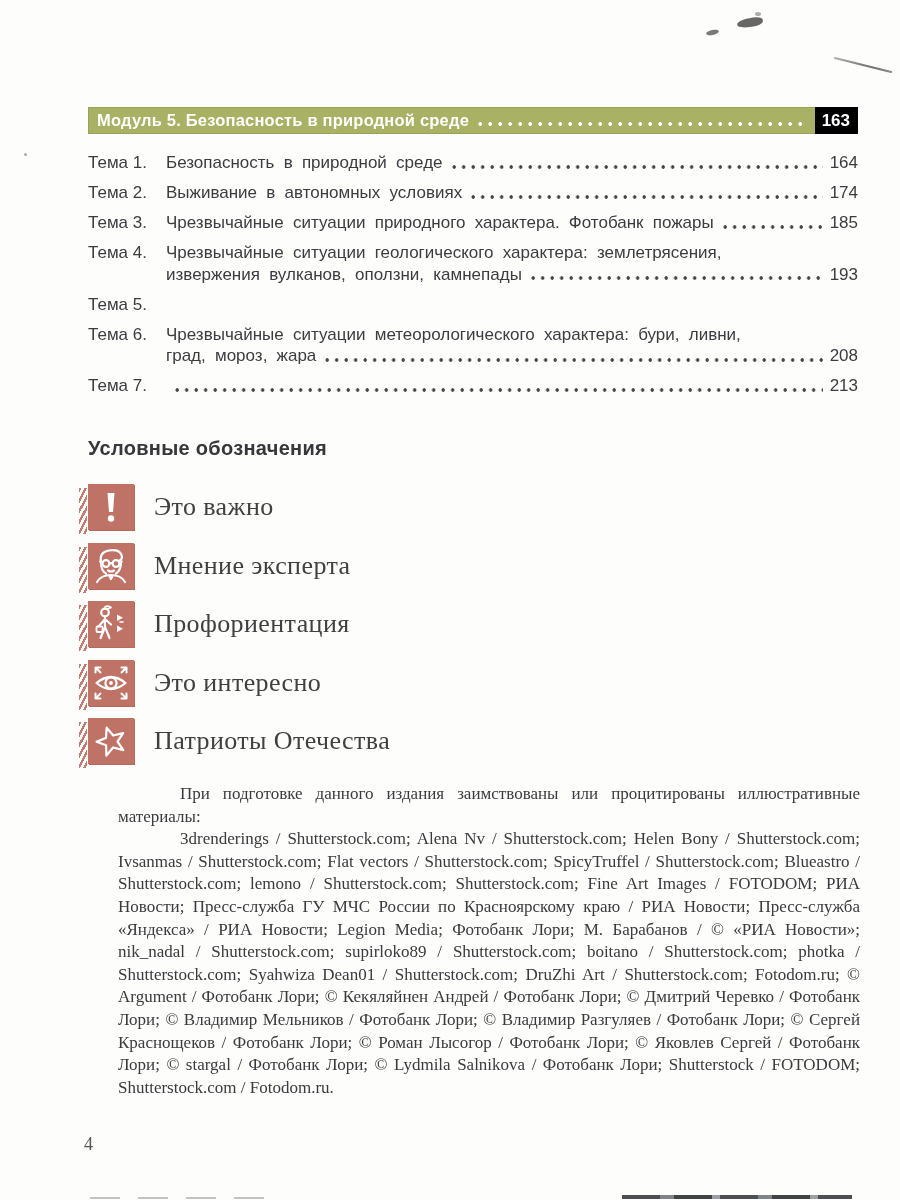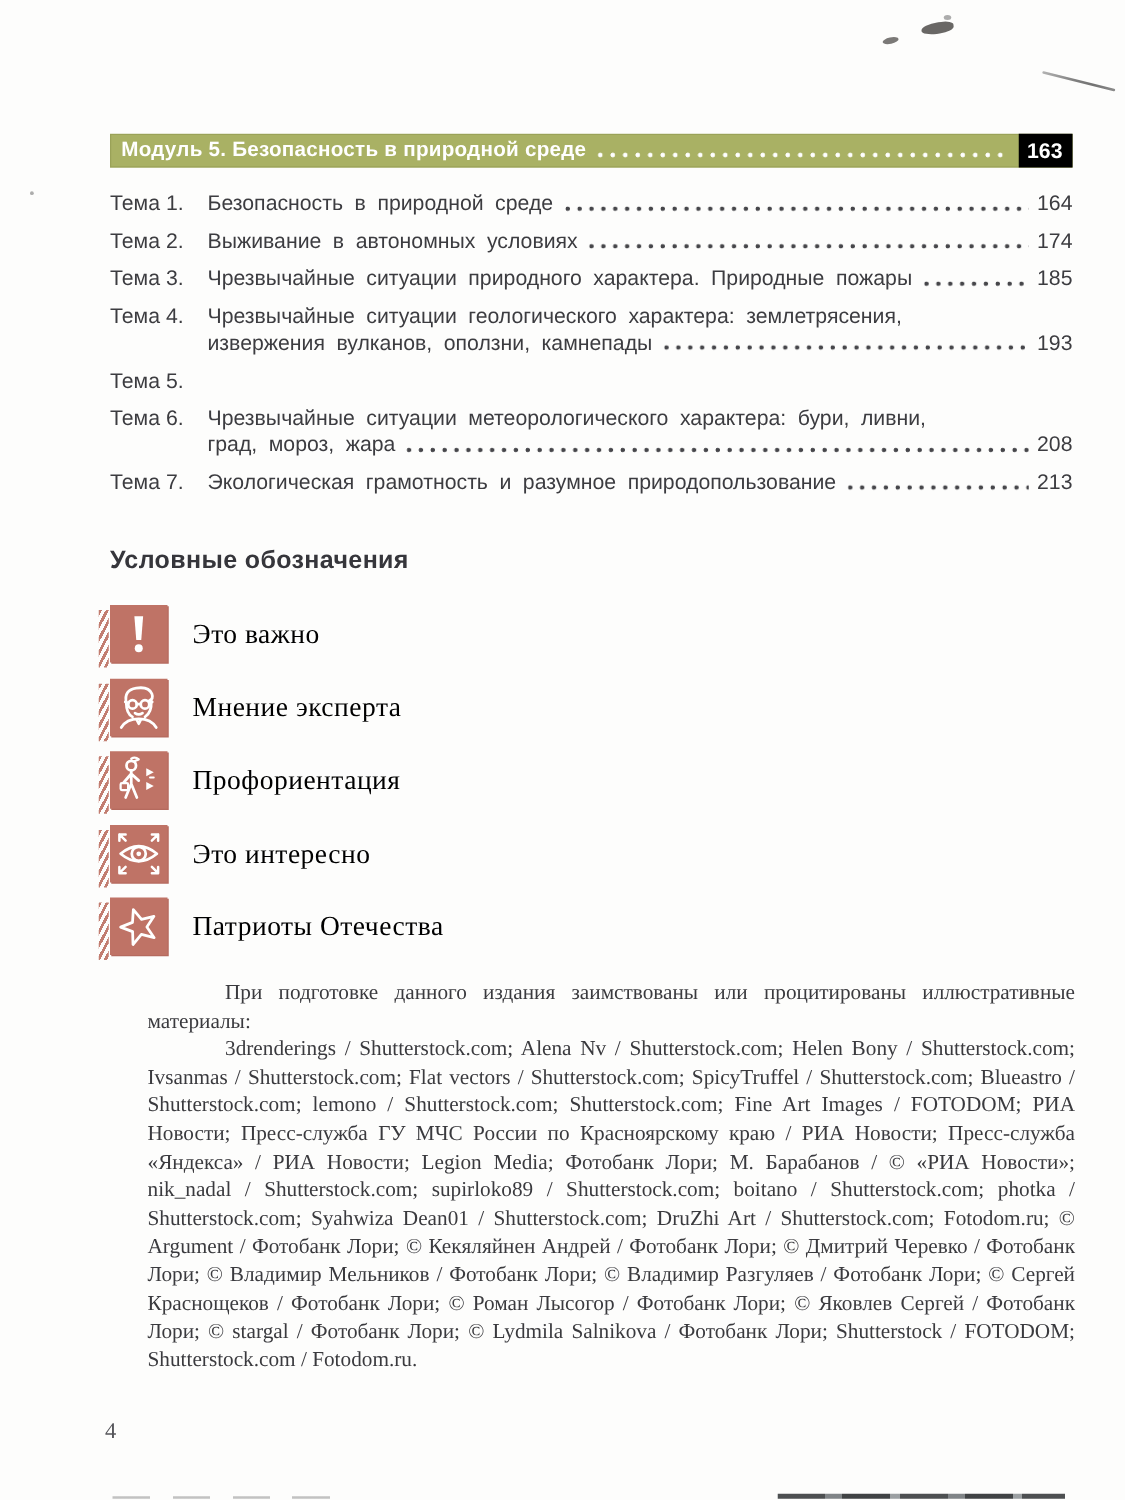--- a/index.html
+++ b/index.html
@@ -57,21 +57,21 @@
   .legend{position:absolute;left:88px;top:437px;width:770px;}
   .legend-heading{font-size:20px;font-weight:bold;color:#36363b;letter-spacing:.3px;}
   .legend-list{margin-top:24px;}
   .legend-item{display:flex;align-items:center;height:46px;margin-bottom:12.5px;}
   .legend-icon-box{position:relative;width:46px;height:46px;background:#bf7366;flex:0 0 46px;
     display:flex;align-items:center;justify-content:center;
     box-shadow:1px 1px 0 #b56a5e;}
   .legend-icon-box .fringe{position:absolute;left:-9px;top:4px;width:8px;height:46px;
     background:repeating-linear-gradient(118deg,#c27d70 0 2.3px,rgba(255,255,255,0) 2.3px 5px);}
   .legend-icon-box svg{display:block;}
-  .legend-label{margin-left:20px;font-family:"Liberation Serif",serif;font-size:22px;color:#000000;letter-spacing:.4px;}
+  .legend-label{margin-left:20px;font-family:"Liberation Serif",serif;font-size:26px;color:#404040;letter-spacing:.4px;}
 
   
   .credits{position:absolute;left:118px;top:783px;width:742px;
     font-family:"Liberation Serif",serif;font-size:17px;line-height:22.6px;
     color:#3a3a3e;text-align:justify;}
   .credits p{margin:0;text-indent:62px;}
   .credits .intro{font-weight:normal;}
 
   
   .folio{position:absolute;left:84px;top:1134px;font-family:"Liberation Serif",serif;
@@ -114,21 +114,21 @@
               <span class="text">Выживание в автономных условиях</span>
               <span class="dots"></span>
               <span class="toc-page">174</span>
             </span>
           </span>
         </div>
         <div class="toc-row">
           <span class="toc-label">Тема 3.</span>
           <span class="toc-content">
             <span class="toc-lastline">
-              <span class="text">Чрезвычайные ситуации природного характера. Природные пожары</span>
+              <span class="text">Чрезвычайные ситуации природного характера. Фотобанк пожары</span>
               <span class="dots"></span>
               <span class="toc-page">185</span>
             </span>
           </span>
         </div>
         <div class="toc-row">
           <span class="toc-label">Тема 4.</span>
           <span class="toc-content">
             <span class="toc-line">Чрезвычайные ситуации геологического характера: землетрясения,</span>
             <span class="toc-lastline">
@@ -149,21 +149,20 @@
               <span class="text">град, мороз, жара</span>
               <span class="dots"></span>
               <span class="toc-page">208</span>
             </span>
           </span>
         </div>
         <div class="toc-row">
           <span class="toc-label">Тема 7.</span>
           <span class="toc-content">
             <span class="toc-lastline">
-              <span class="text">Экологическая грамотность и разумное природопользование</span>
               <span class="dots"></span>
               <span class="toc-page">213</span>
             </span>
           </span>
         </div>
       </div>
   </div>
 
   <div class="legend">
     <div class="legend-heading">Условные обозначения</div>

